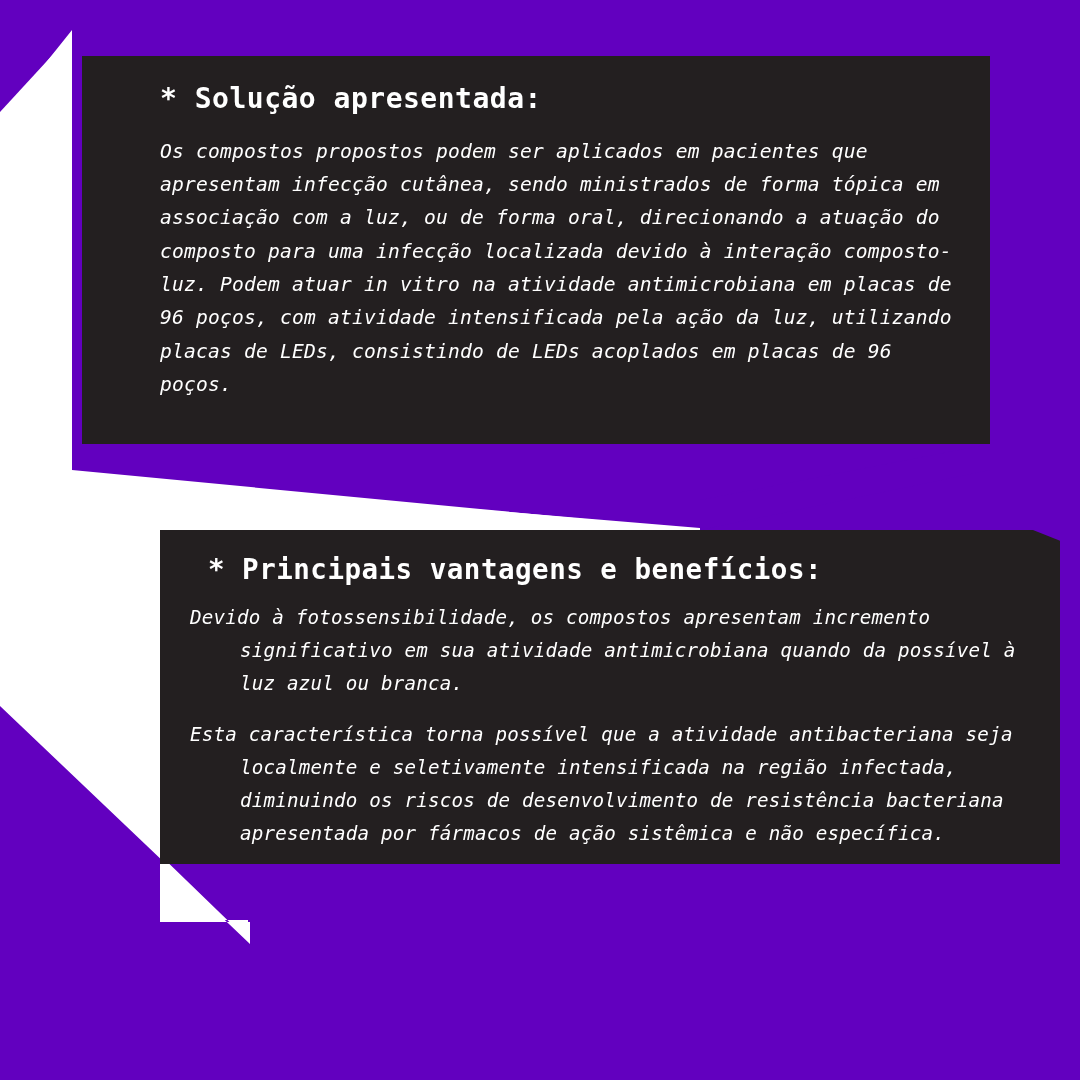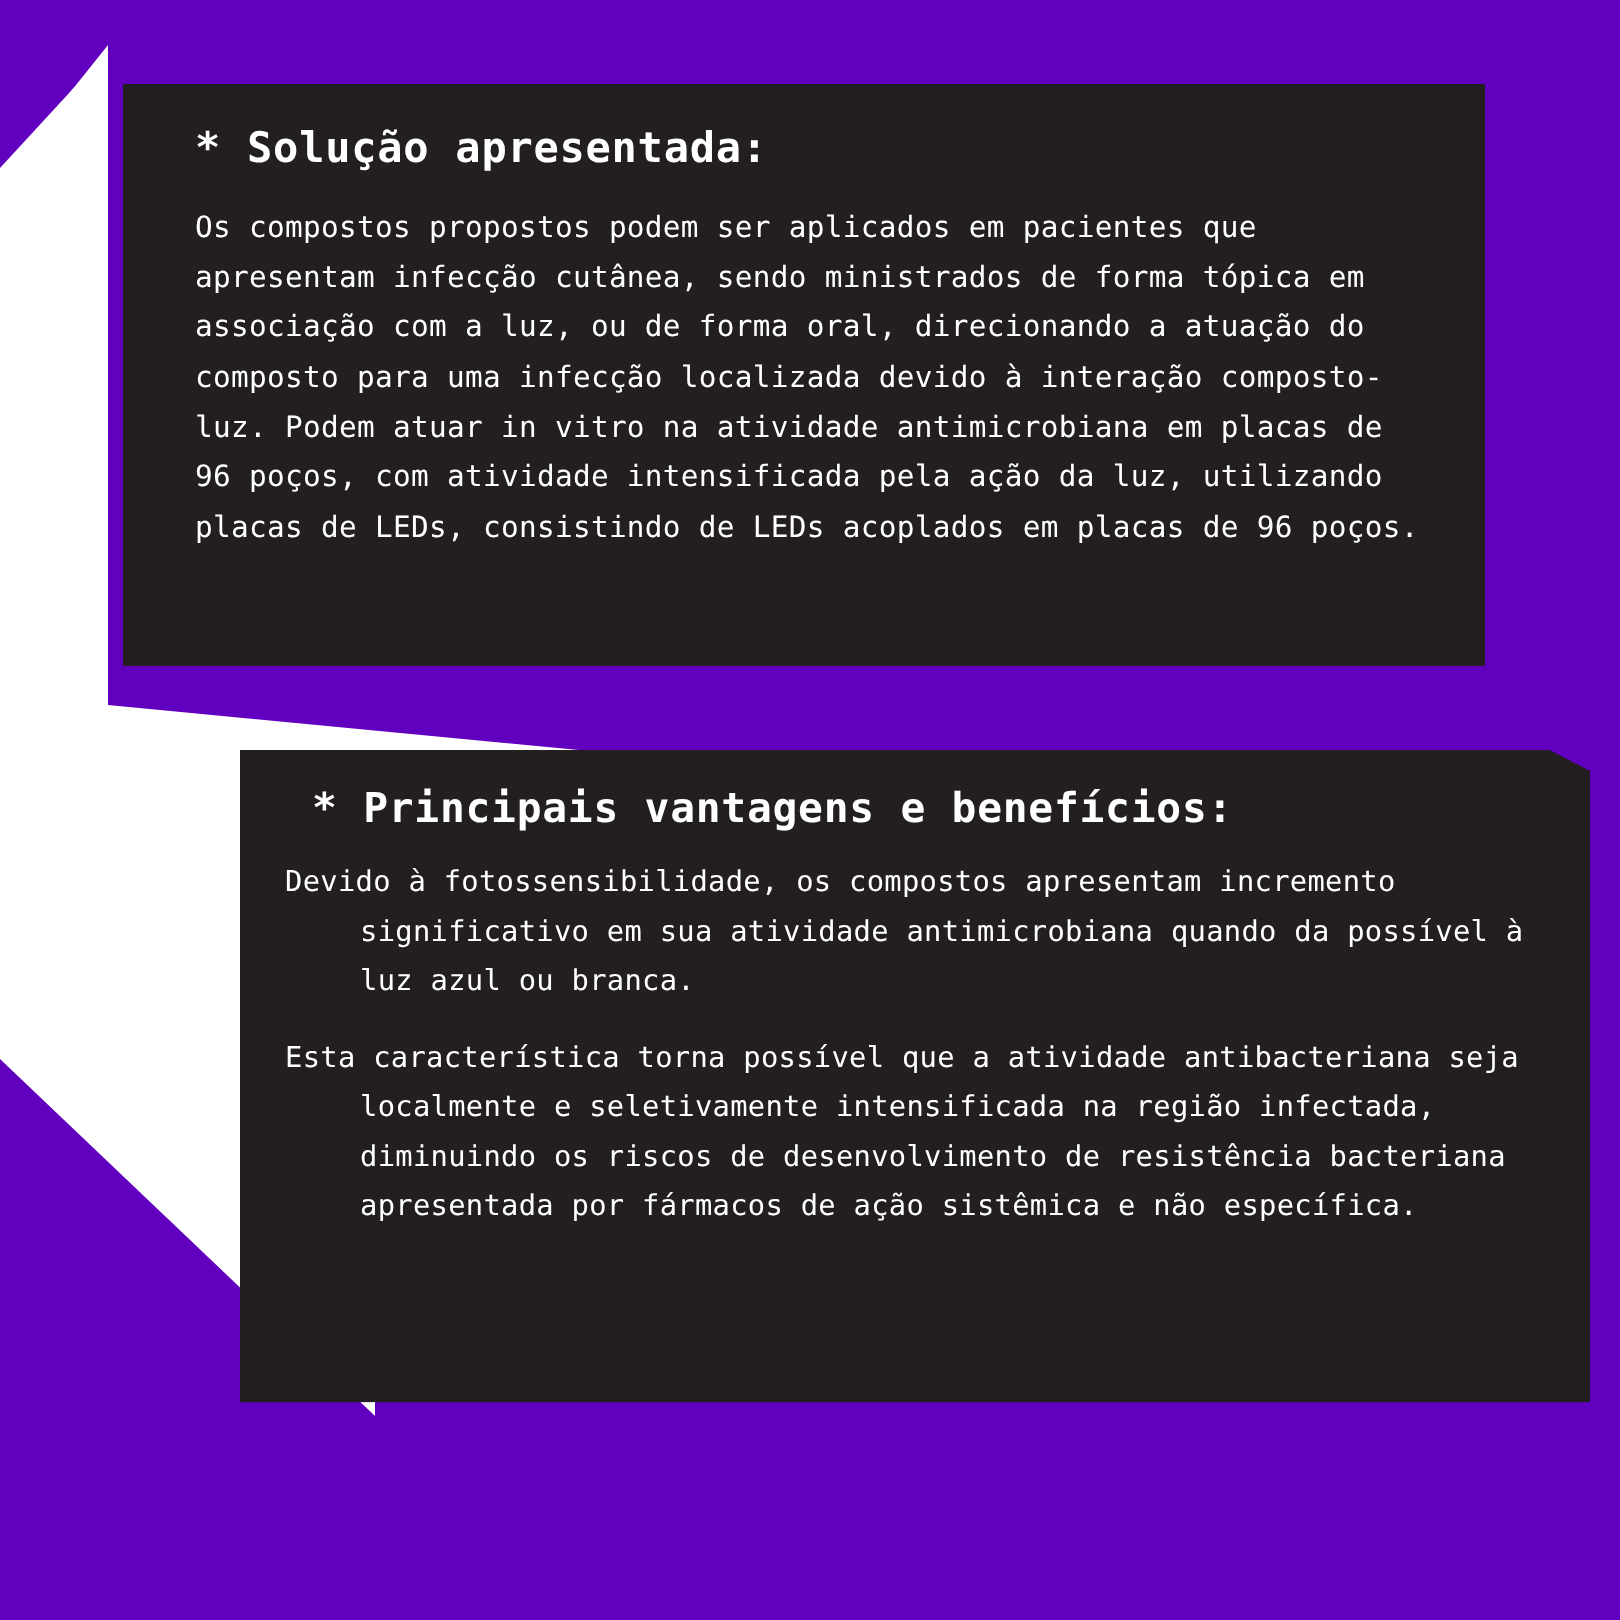--- a/index.html
+++ b/index.html
@@ -34,28 +34,28 @@
   #card-solution {
     left: 82px;
     top: 56px;
     width: 908px;
     height: 388px;
     clip-path: polygon(0 0, 100% 0, 100% 100%, 100% 100%, 0 100%);
   }
 
   #card-benefits {
     left: 160px;
-    top: 500px;
+    top: 530px;
     width: 900px;
-    height: 435px;
+    height: 334px;
     clip-path: polygon(0 0, 97% 0, 100% 3.2%, 100% 100%, 0 100%);
   }
 
   .card-inner {
-    padding: 28px 34px 20px 48px;
+    padding: 28px 34px 20px 78px;
   }
 
   #card-benefits .card-inner {
     padding: 24px 20px 18px 30px;
   }
 
   .card-title {
     font-size: 28px;
     font-weight: bold;
     letter-spacing: 0.5px;
@@ -68,20 +68,21 @@
     font-size: 27.5px;
     margin-bottom: 17px;
     padding-left: 18px;
   }
 
   .body-text {
     font-size: 19.6px;
     line-height: 33.3px;
     letter-spacing: 0.2px;
     white-space: pre-wrap;
+    font-style: italic;
   }
 
   #card-benefits .body-text {
     font-size: 19.2px;
     line-height: 33px;
     padding-left: 50px;
     text-indent: -50px;
   }
 
   #card-benefits .body-text.p2 {

